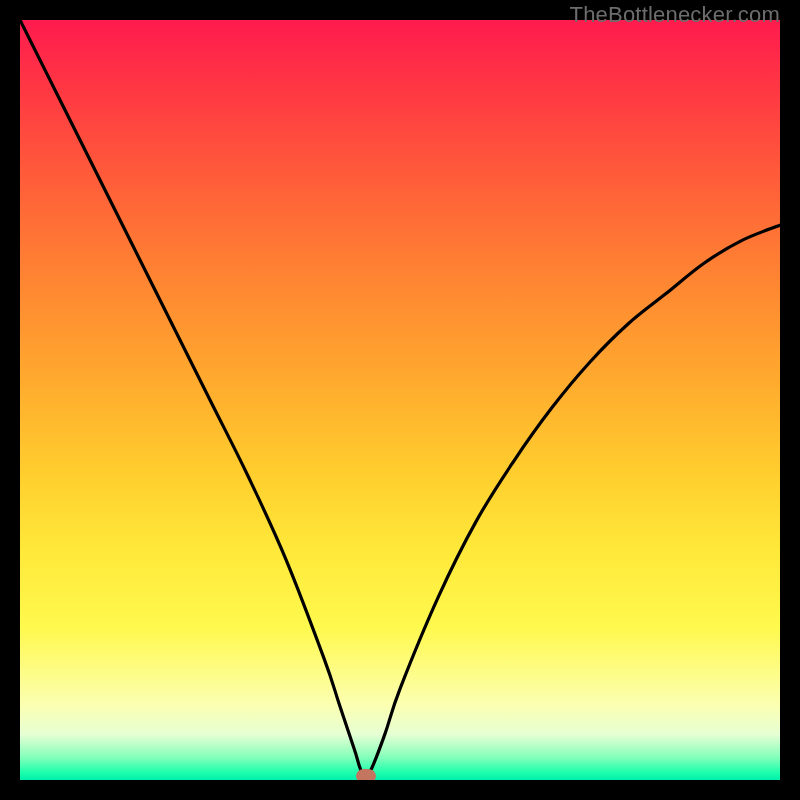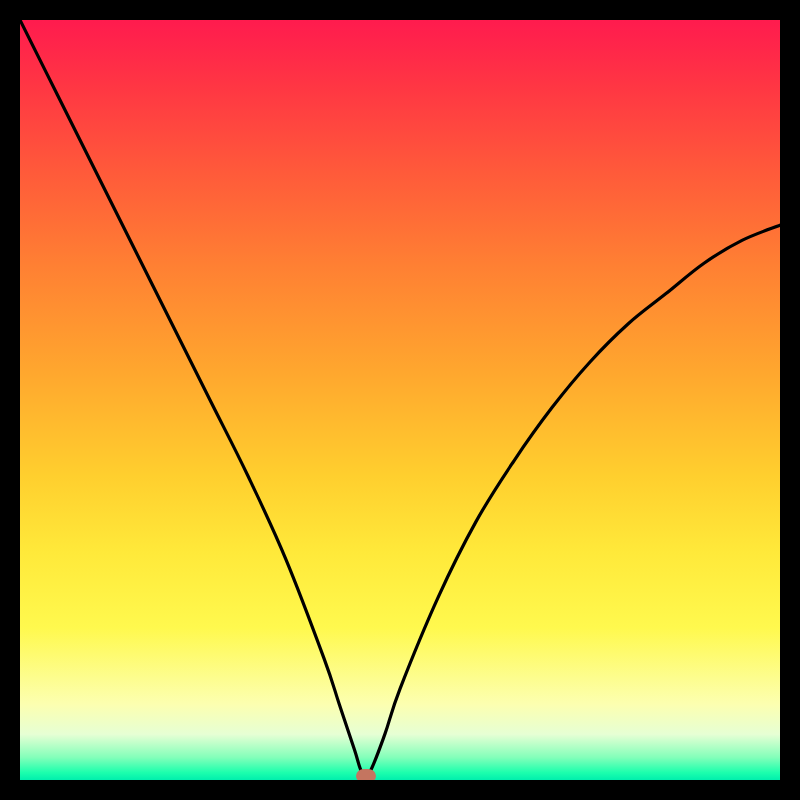--- a/index.html
+++ b/index.html
@@ -68,20 +68,21 @@
     background: #c47560;
     transform: translate(-50%, -50%);
     z-index: 5;
   }
 </style>
 </head>
 <body>
 
 <div class="frame">
 
+  <div class="attribution">TheBottlenecker.com</div>
 
   <div class="plot-area">
     <div class="gradient-bg"></div>
 
     <svg class="curve-svg" viewBox="0 0 760 760" preserveAspectRatio="none">
       <path fill="none" stroke="#000" stroke-width="3.2" stroke-linecap="round" d="M 0.00 0.00 C 6.84 13.68, 24.32 48.64, 38.00 76.00 C 51.68 103.36, 62.32 124.64, 76.00 152.00 C 89.68 179.36, 100.32 200.64, 114.00 228.00 C 127.68 255.36, 138.32 276.64, 152.00 304.00 C 165.68 331.36, 176.32 352.64, 190.00 380.00 C 203.68 407.36, 214.32 427.27, 228.00 456.00 C 241.68 484.73, 252.32 506.77, 266.00 539.60 C 279.68 572.43, 294.42 612.41, 304.00 638.40 C 313.58 664.39, 313.73 667.58, 319.20 684.00 C 324.67 700.42, 330.30 717.29, 334.40 729.60 C 338.50 741.91, 339.26 748.30, 342.00 752.40 C 344.74 756.50, 345.50 759.24, 349.60 752.40 C 353.70 745.56, 359.33 729.45, 364.80 714.40 C 370.27 699.35, 370.42 693.42, 380.00 668.80 C 389.58 644.18, 404.32 607.70, 418.00 577.60 C 431.68 547.50, 442.32 526.22, 456.00 501.60 C 469.68 476.98, 480.32 461.32, 494.00 440.80 C 507.68 420.28, 518.32 405.38, 532.00 387.60 C 545.68 369.82, 556.32 357.05, 570.00 342.00 C 583.68 326.95, 594.32 316.31, 608.00 304.00 C 621.68 291.69, 632.32 284.54, 646.00 273.60 C 659.68 262.66, 670.32 252.78, 684.00 243.20 C 697.68 233.62, 708.32 227.24, 722.00 220.40 C 735.68 213.56, 753.16 207.94, 760.00 205.20"></path>
     </svg>
 
     <div class="marker" style="left: 345.8px; top: 756.2px;"></div>
   </div>

